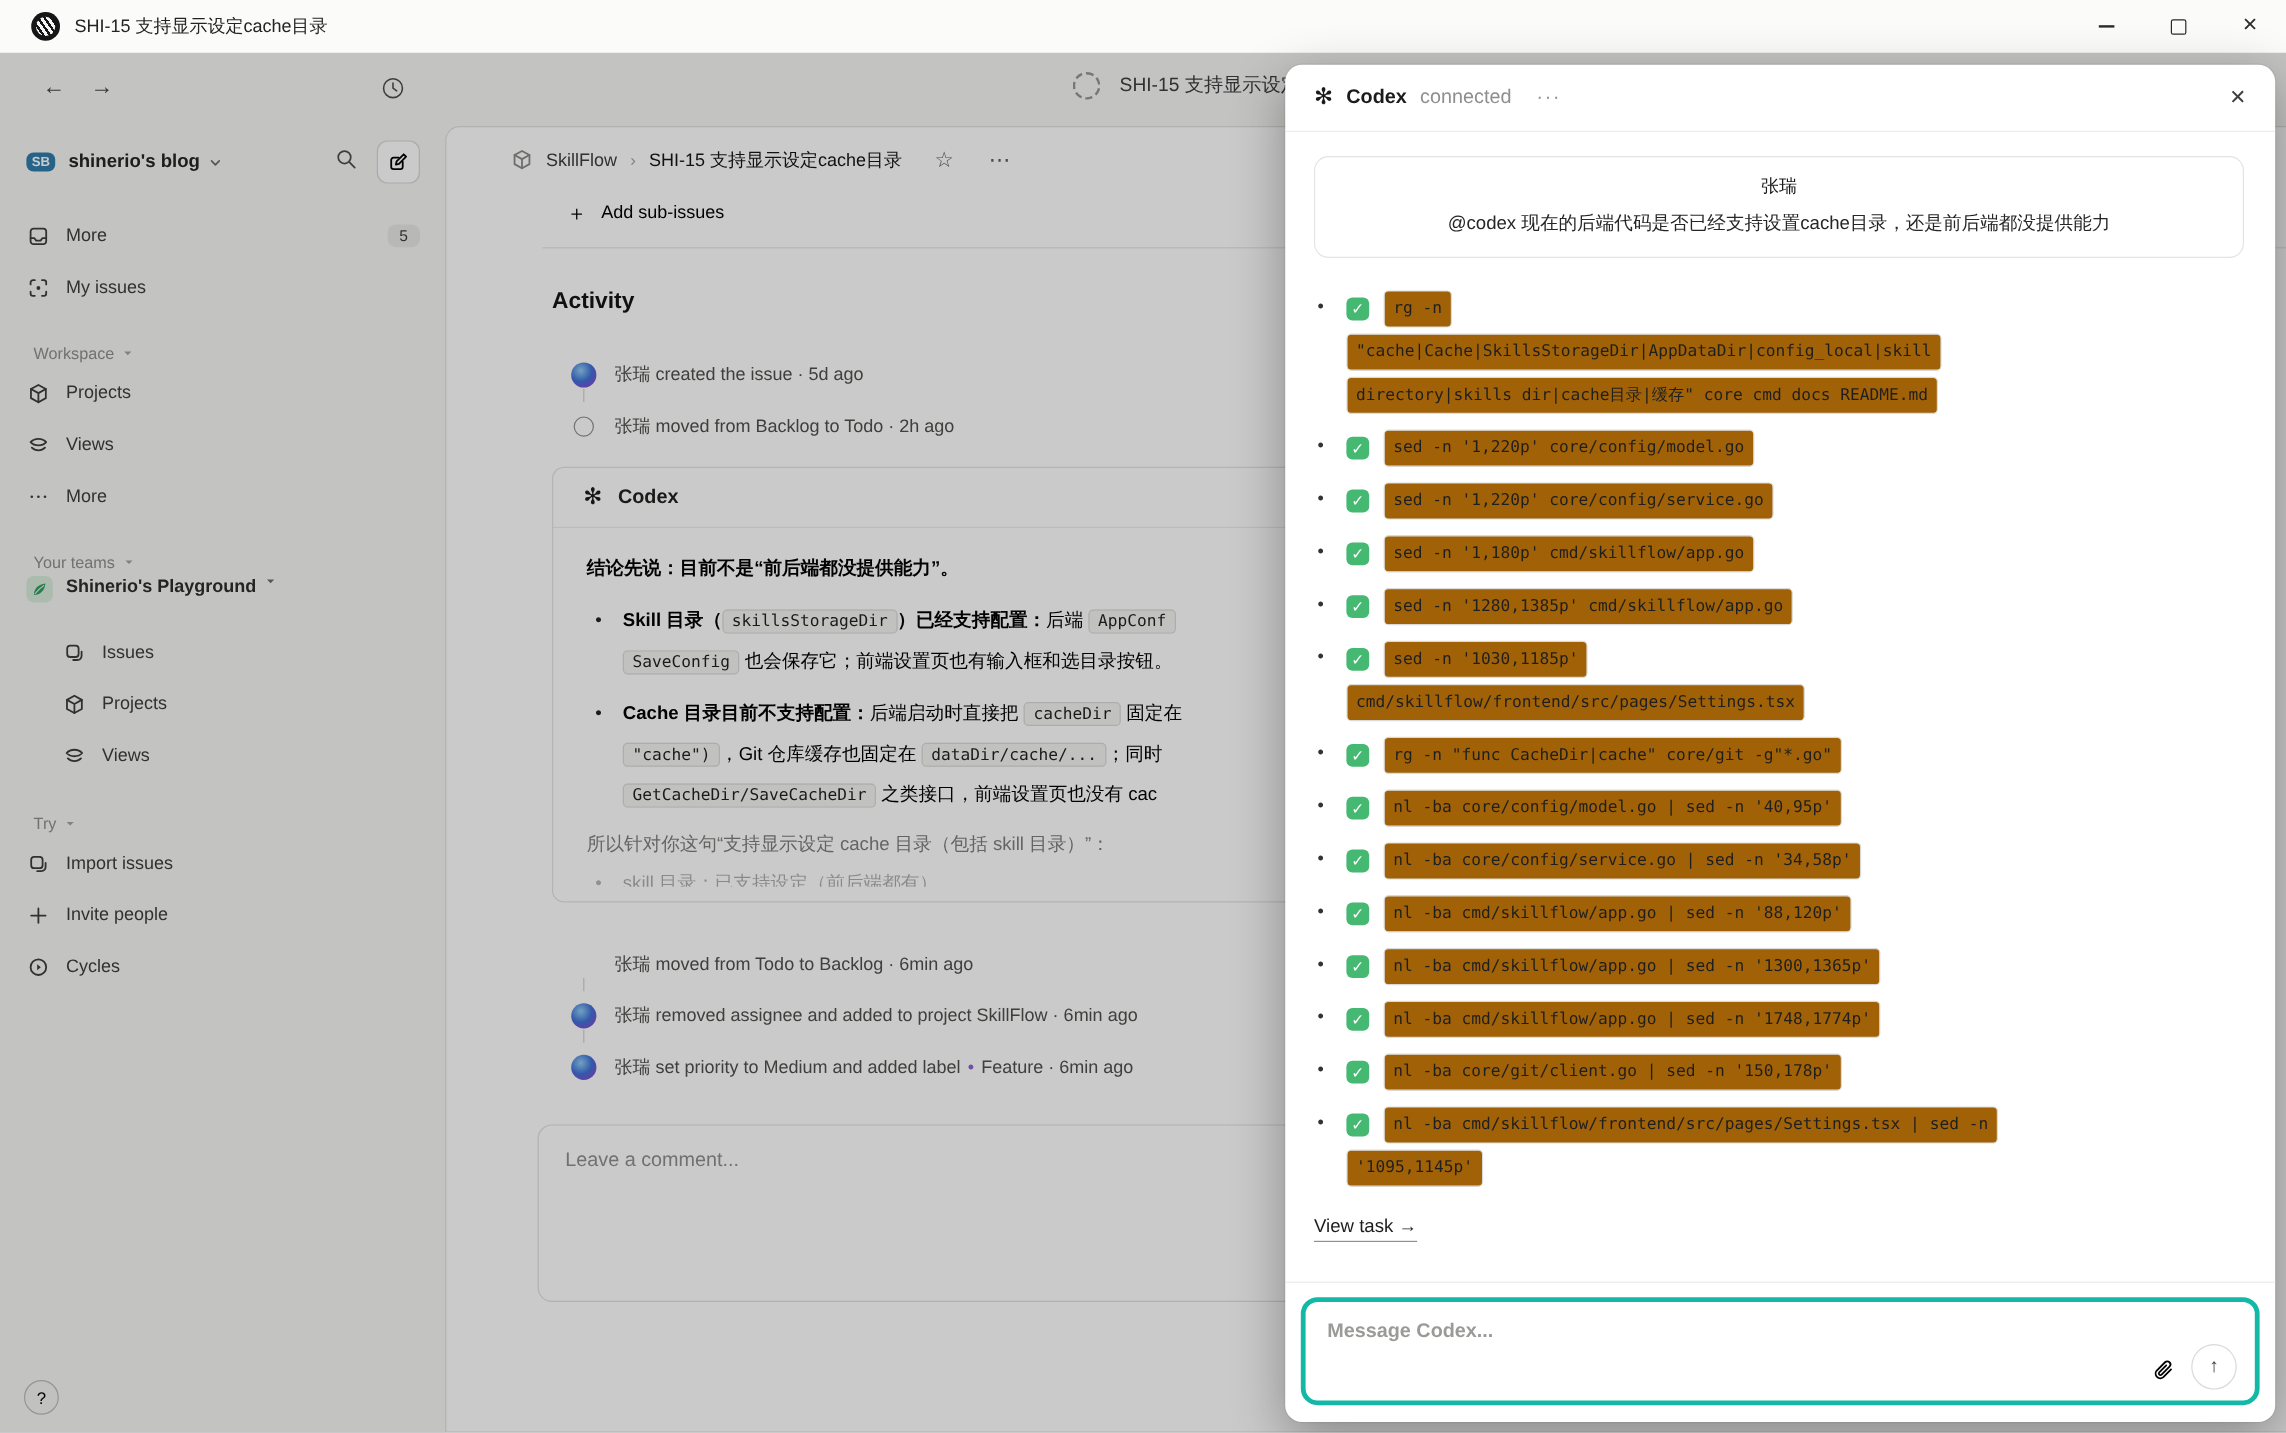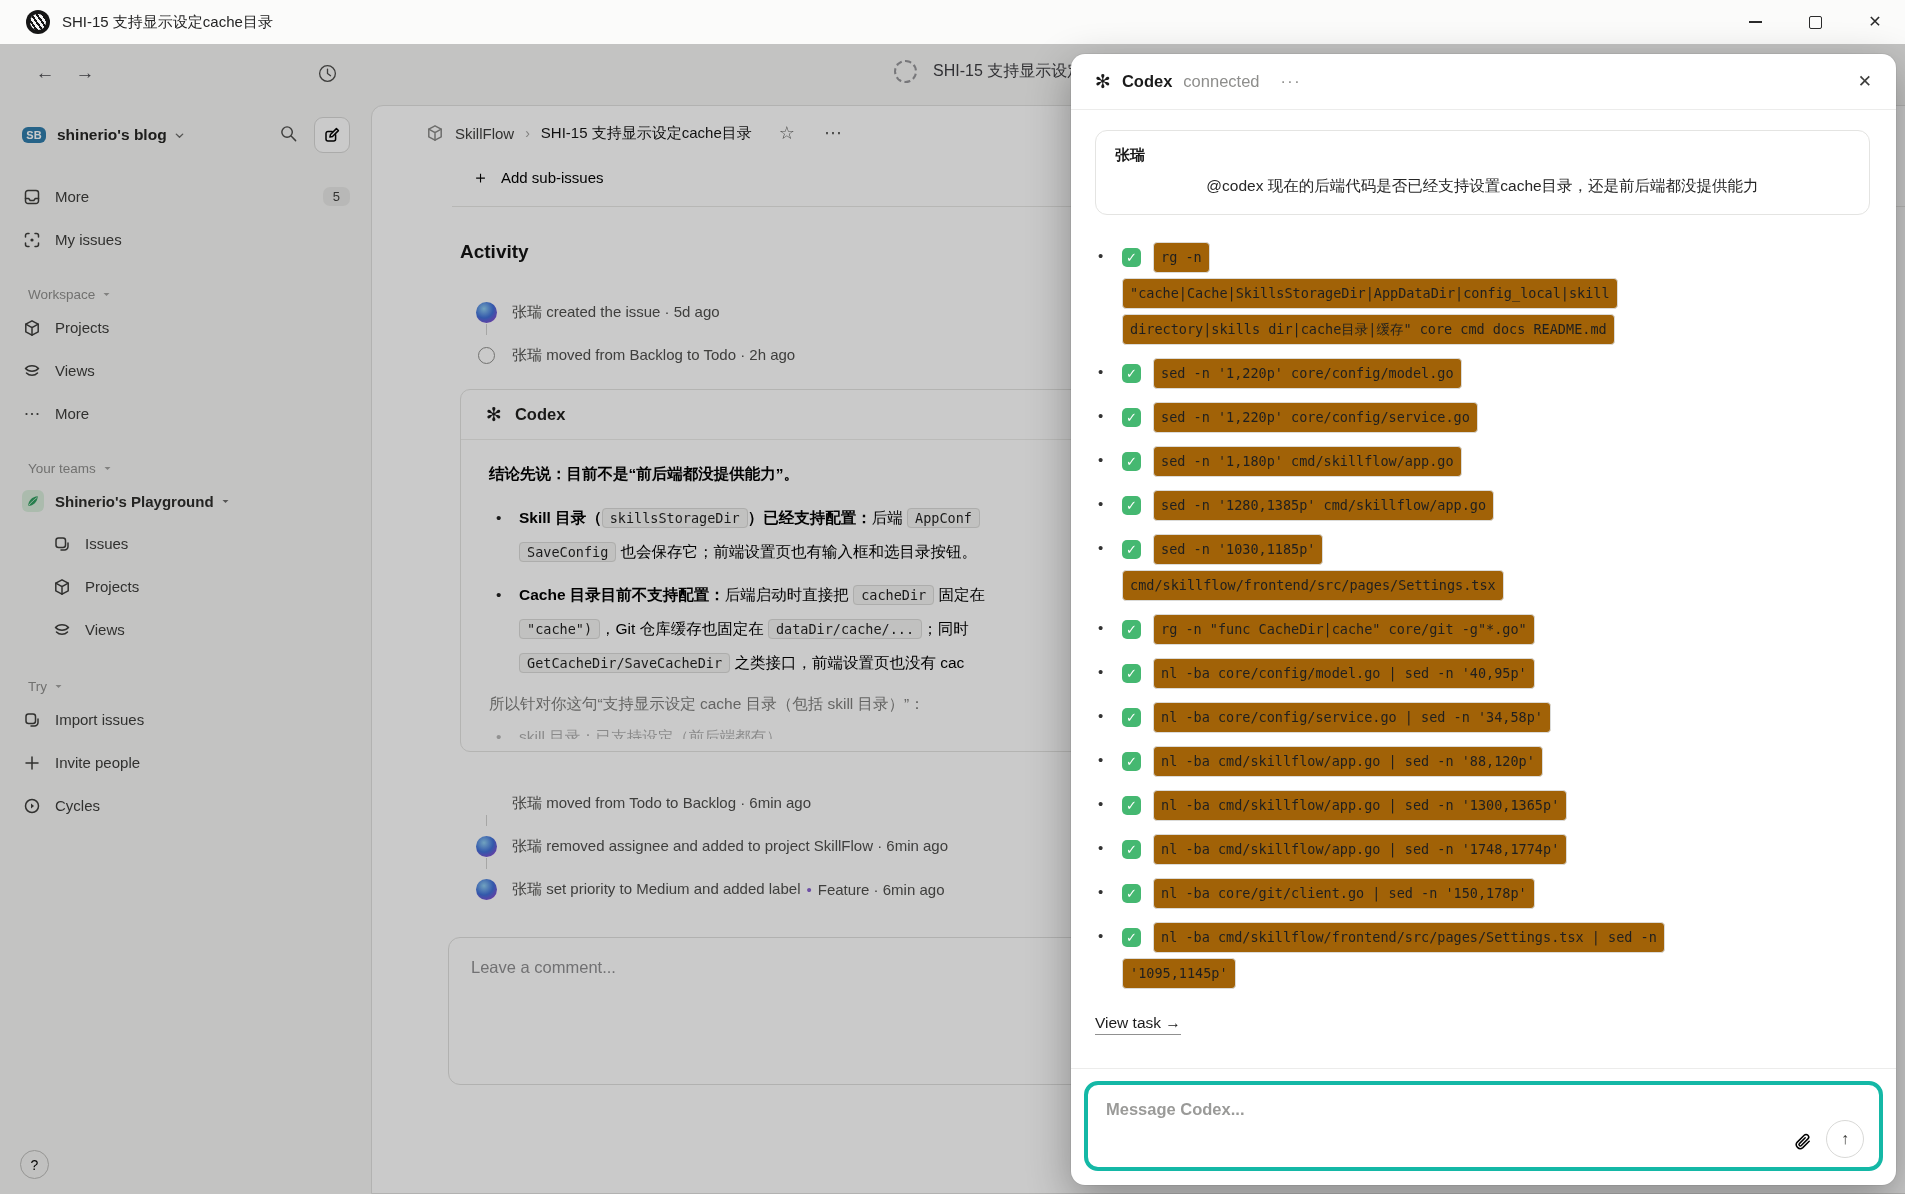--- a/index.html
+++ b/index.html
@@ -40,21 +40,21 @@
   .chev{margin-left:7px;color:#6c6c6a;display:flex;}
   .wsrow .sp{flex:1;}
   .composebtn{width:34px;height:34px;border:1px solid #d8d8d6;border-radius:9px;background:#fff;
     display:flex;align-items:center;justify-content:center;margin-left:16px;}
   .srow{display:flex;align-items:center;height:43px;color:#3c3c3a;font-size:15px;}
   .srow .sic{width:20px;display:flex;justify-content:center;margin-right:13px;color:#54545２;}
   .srow .sic svg{display:block;}
   .badge5{margin-left:auto;background:#e9e9e7;border-radius:7px;padding:2px 10px;font-size:13px;color:#3e3e3c;}
   .slabel{display:flex;align-items:center;gap:7px;font-size:13.5px;color:#8e8e8c;margin:26px 0 4px 6px;}
   .slabel svg{opacity:.8;}
-  .teamrow{display:flex;align-items:center;height:42px;}
+  .teamrow{display:flex;align-items:flex-start;height:42px;}
   .teamav{width:22px;height:22px;border-radius:6px;background:#d8ecdb;display:flex;align-items:center;justify-content:center;flex:none;}
   .teamname{font-size:15px;font-weight:bold;color:#2c2c2a;margin-left:11px;}
   .sub{padding-left:30px;}
   .gap1{height:22px;}
   .helpcircle{position:absolute;left:20px;bottom:15px;width:27px;height:27px;border-radius:50%;
     border:1px solid #bcbcba;background:#f4f4f2;color:#56565４;display:flex;align-items:center;justify-content:center;font-size:14px;}
 
   
   .maincard{position:absolute;top:61px;left:371px;right:-4px;bottom:0;background:#fff;
     border:1px solid #e1e1df;border-top-left-radius:12px;overflow:hidden;}
@@ -101,21 +101,21 @@
   
   .panel{position:absolute;top:10px;left:1071px;width:825px;height:1131px;background:#fff;border-radius:14px;
     box-shadow:0 0 0 1px rgba(0,0,0,.05),0 14px 44px rgba(0,0,0,.32);z-index:50;display:flex;flex-direction:column;}
   .phead{height:55px;flex:none;display:flex;align-items:center;gap:11px;padding:0 24px;border-bottom:1px solid #ececeb;}
   .ptitle{font-size:16.5px;font-weight:bold;color:#1b1b1b;}
   .pstatus{font-size:16.5px;color:#8e8e8c;text-align:right;}
   .pmenu{color:#8a8a88;font-size:16px;letter-spacing:1.5px;margin-left:10px;}
   .pclose{margin-left:auto;color:#3e3e3c;font-size:17px;}
   .pbody{flex:1;overflow:hidden;padding:20px 26px 0 24px;}
   .msgcard{border:1px solid #e4e4e2;border-radius:12px;padding:15px 19px 17px;}
-  .mauthor{font-weight:bold;font-size:15px;color:#191919;margin-bottom:11px;}
+  .mauthor{font-weight:normal;font-size:15px;color:#191919;margin-bottom:11px;text-align:center;}
   .mtext{font-size:15.5px;color:#262626;text-align:center;}
   .checklist{margin-top:27px;}
   .check-item{display:flex;margin-bottom:8px;}
   .bullet{width:27px;flex:none;color:#333;font-size:15px;line-height:27px;padding-left:3px;box-sizing:border-box;}
   .item-body{flex:1;min-width:0;}
   .chip-line{display:flex;align-items:center;gap:8px;margin-bottom:5px;line-height:27px;min-height:27px;}
   .checkbox{width:19px;height:19px;flex:none;border-radius:5px;background:#45b871;color:#fff;font-size:13px;
     display:flex;align-items:center;justify-content:center;margin-right:4px;}
   .viewtask{display:inline-block;margin-top:12px;font-size:15.5px;color:#1c1c1c;border-bottom:1.5px solid #909090;padding-bottom:2px;}
   .composerwrap{flex:none;border-top:1px solid #ececeb;padding:12px 13px 14px;}

